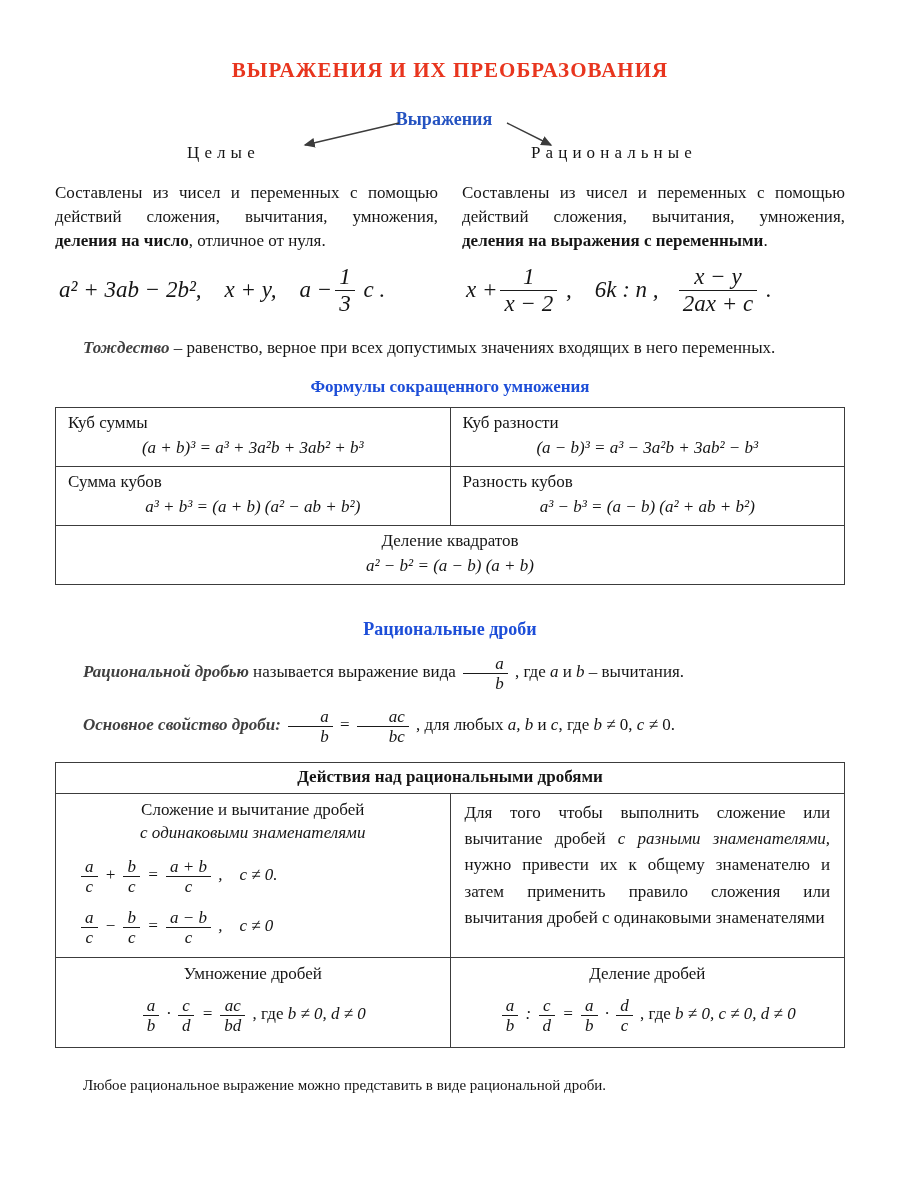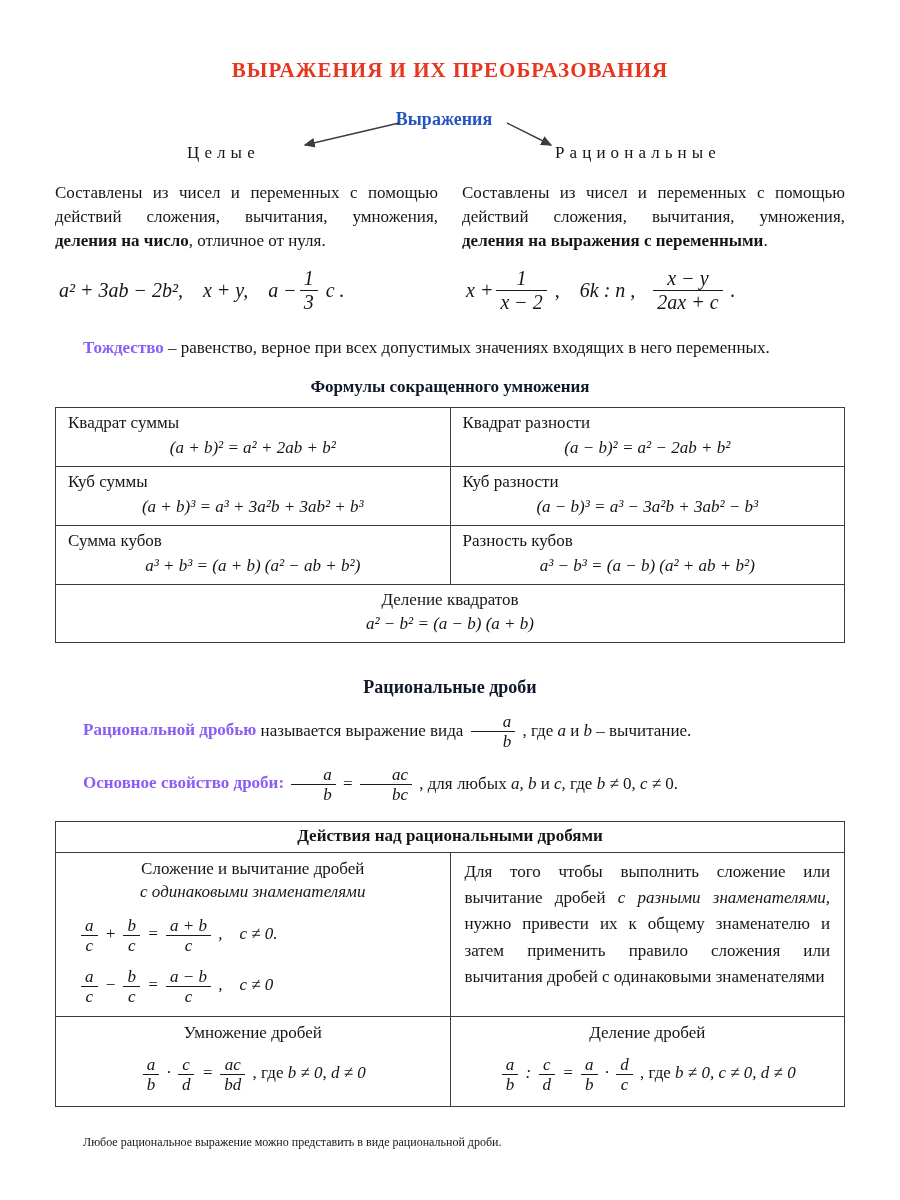--- a/index.html
+++ b/index.html
@@ -17,37 +17,37 @@
   
   .tree{position:relative; height:66px; margin:0 0 6px 0;}
   .tree-root{
     position:absolute; left:0; right:12px; top:0; text-align:center;
     color:#2553c1; font-weight:bold; font-size:18px;
   }
   .tree-label{
     position:absolute; top:34px; font-size:17px; letter-spacing:0.30em; white-space:nowrap;
   }
   .tree-label.left{left:132px;}
-  .tree-label.right{left:500px;}
+  .tree-label.right{left:476px;}
   .tree-arrows{position:absolute; left:0; top:0; width:790px; height:56px;}
   
   .columns{display:flex; gap:24px; margin-top:4px;}
   .col{flex:1; min-width:0;}
   .col p{margin:0; text-align:justify; line-height:1.42;}
   .col .bold{font-weight:bold;}
   .col-formula{
     height:62px; display:flex; align-items:center; margin-top:6px;
-    font-size:20px; padding-left:4px;
+    font-size:23px; padding-left:4px;
   }
   
   .par{margin:14px 0 0 0; line-height:1.5; text-indent:28px;}
-  .lead-blue{color:#8b5cf6; font-weight:bold; }
+  .lead-blue{color:#404040; font-weight:bold; font-style:italic;}
   
   .green-h{
-    text-align:center; color:#0f172a; font-weight:bold; font-size:17px;
+    text-align:center; color:#1d4ed8; font-weight:bold; font-size:17px;
     margin:16px 0 10px 0;
   }
   .green-h.spaced{margin-top:34px; margin-bottom:14px; font-size:18px;}
   
   table.tbl{
     width:100%; border-collapse:collapse; margin-top:4px;
     font-size:17px;
   }
   table.tbl td{
     border:1px solid #3c3c3c; padding:4px 12px 6px 12px; vertical-align:top;
@@ -67,21 +67,21 @@
   }
   .frac .num{display:block; border-bottom:1px solid #1a1a1a; padding:0 4px;}
   .frac .den{display:block; padding:0 4px;}
   
   .t2-header{text-align:center; font-weight:bold; padding:5px 10px;}
   .t2-title{text-align:center; line-height:1.4;}
   .t2-formula{margin:12px 0 4px 10px; text-align:left;}
   .t2-formula.centered{text-align:center; margin:10px 0 6px 0;}
   .t2-par{text-align:justify; line-height:1.55; padding:2px 2px;}
   
-  .footer{margin:26px 0 0 0; line-height:1.5; text-indent:28px; font-size:12px;}
+  .footer{margin:26px 0 0 0; line-height:1.5; text-indent:28px; font-size:15px;}
 </style>
 </head>
 <body>
 
 <div class="page">
 
   <div class="title">ВЫРАЖЕНИЯ И ИХ ПРЕОБРАЗОВАНИЯ</div>
 
   <div class="tree">
     <div class="tree-root">Выражения</div>
@@ -127,30 +127,20 @@
         </div>
     </div>
   </div>
 
   <p class="par"><span class="lead-blue">Тождество</span><span> – равенство, верное при всех допустимых значениях входящих в него переменных.</span></p>
 
   <div class="green-h">Формулы сокращенного умножения</div>
 
   <table class="tbl">
     <tbody>
-        <tr>
-      <td class="half">
-        <div class="cell-label">Квадрат суммы</div>
-        <div class="cell-formula math"><span>(a + b)² = a² + 2ab + b²</span></div>
-      </td>
-      <td class="half">
-        <div class="cell-label">Квадрат разности</div>
-        <div class="cell-formula math"><span>(a − b)² = a² − 2ab + b²</span></div>
-      </td>
-    </tr>
     <tr>
       <td class="half">
         <div class="cell-label">Куб суммы</div>
         <div class="cell-formula math"><span>(a + b)³ = a³ + 3a²b + 3ab² + b³</span></div>
       </td>
       <td class="half">
         <div class="cell-label">Куб разности</div>
         <div class="cell-formula math"><span>(a − b)³ = a³ − 3a²b + 3ab² − b³</span></div>
       </td>
     </tr>
@@ -171,21 +161,21 @@
       </td>
     </tr>
   </tbody>
     </table>
 
   <div class="green-h spaced">Рациональные дроби</div>
 
   <p class="par"><span class="lead-blue">Рациональной дробью</span><span><span> называется выражение вида </span><span class="frac">
           <span class="num">a</span>
           <span class="den">b</span>
-        </span><span>&nbsp;, где </span><span class="it">a</span><span> и </span><span class="it">b</span><span> – вычитание.</span></span></p>
+        </span><span>&nbsp;, где </span><span class="it">a</span><span> и </span><span class="it">b</span><span> – вычитания.</span></span></p>
 
   <p class="par"><span class="lead-blue">Основное свойство дроби:</span><span><span>&nbsp;</span><span class="frac">
           <span class="num">a</span>
           <span class="den">b</span>
         </span><span> = </span><span class="frac">
           <span class="num">ac</span>
           <span class="den">bc</span>
         </span><span>&nbsp;, для любых </span><span class="it">a, b</span><span> и </span><span class="it">c</span><span>, где </span><span class="it">b</span><span> ≠ 0, </span><span class="it">c</span><span> ≠ 0.</span></span></p>
 
   <table class="tbl" style="margin-top:16px;">

